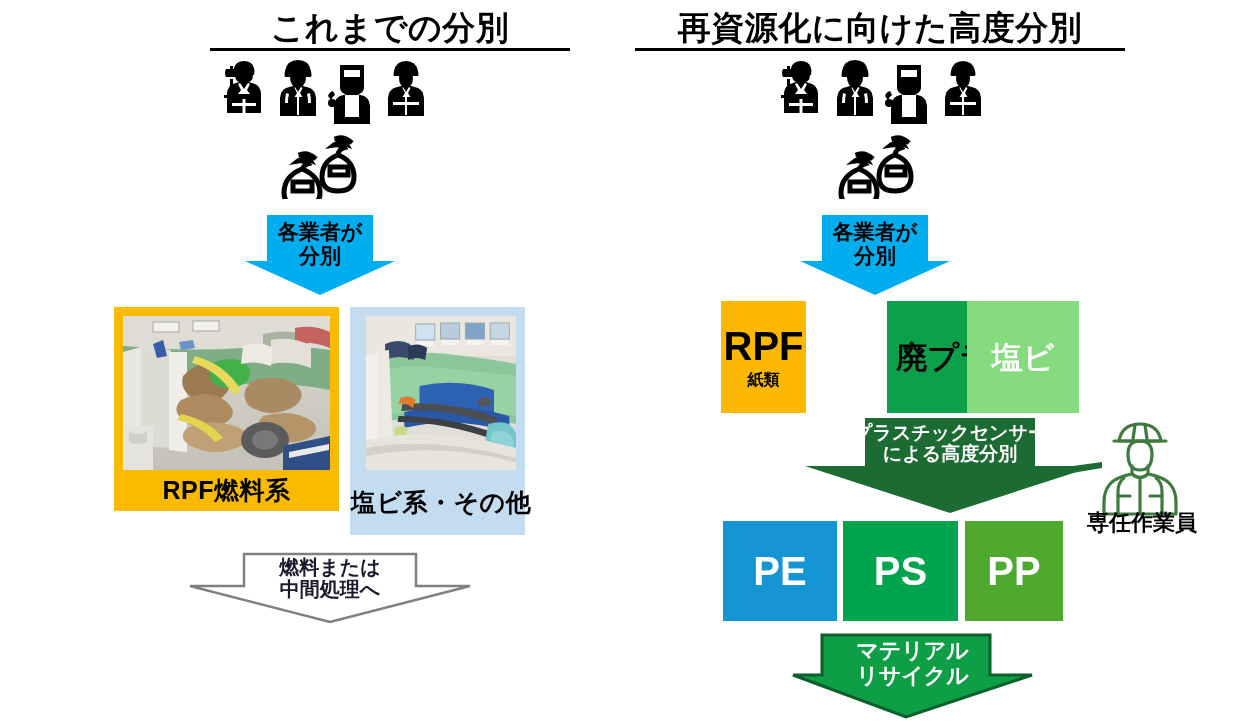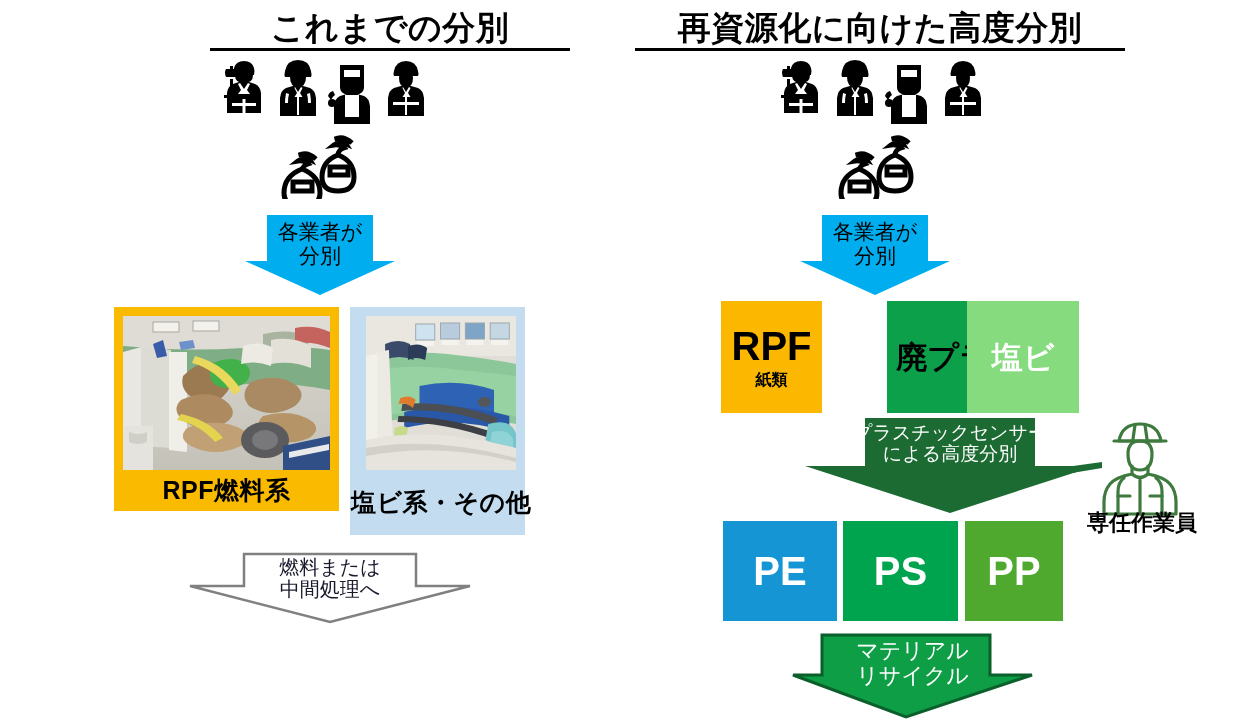--- a/index.html
+++ b/index.html
@@ -61,21 +61,21 @@
   }
   .arrow-shape {
     position: absolute;
     left: 0; top: 0;
     width: 100%;
     height: 100%;
   }
   .arrow-label {
     position: relative;
     z-index: 2;
-    font-weight: normal;
+    font-weight: bold;
     line-height: 1.12;
     white-space: nowrap;
   }
 
   .arrow-blue .arrow-label {
     color: #000;
     font-size: 21px;
     padding-top: 5px;
   }
   .arrow-green-dark .arrow-label {
@@ -407,21 +407,21 @@
   <div class="arrow-blue" style="left:800px; top:215px; width:150px; height:80px;">
     <svg class="arrow-shape" viewBox="0 0 150 80" preserveAspectRatio="none">
       <polygon points="22,0 128,0 128,46 150,46 75,80 0,46 22,46" fill="#00AEEF"></polygon>
     </svg>
     <div class="arrow-label">
       <span>各業者が</span><br>
       <span>分別</span>
     </div>
   </div>
 
-  <div class="cat-box box-rpf" style="left:721px; top:301px; width:101px; height:112px;text-align:right;">
+  <div class="cat-box box-rpf" style="left:721px; top:301px; width:85px; height:112px;text-align:right;">
     <div class="cat-main">RPF</div>
     <div class="cat-sub">紙類</div>
   </div>
 
   <div class="cat-box box-haipura" style="left:846px; top:301px; width:113px; height:112px;">
     <div class="cat-main jp">廃プラ</div>
   </div>
 
   <div class="cat-box box-enbi" style="left:967px; top:301px; width:112px; height:112px;">
     <div class="cat-main jp">塩ビ</div>

